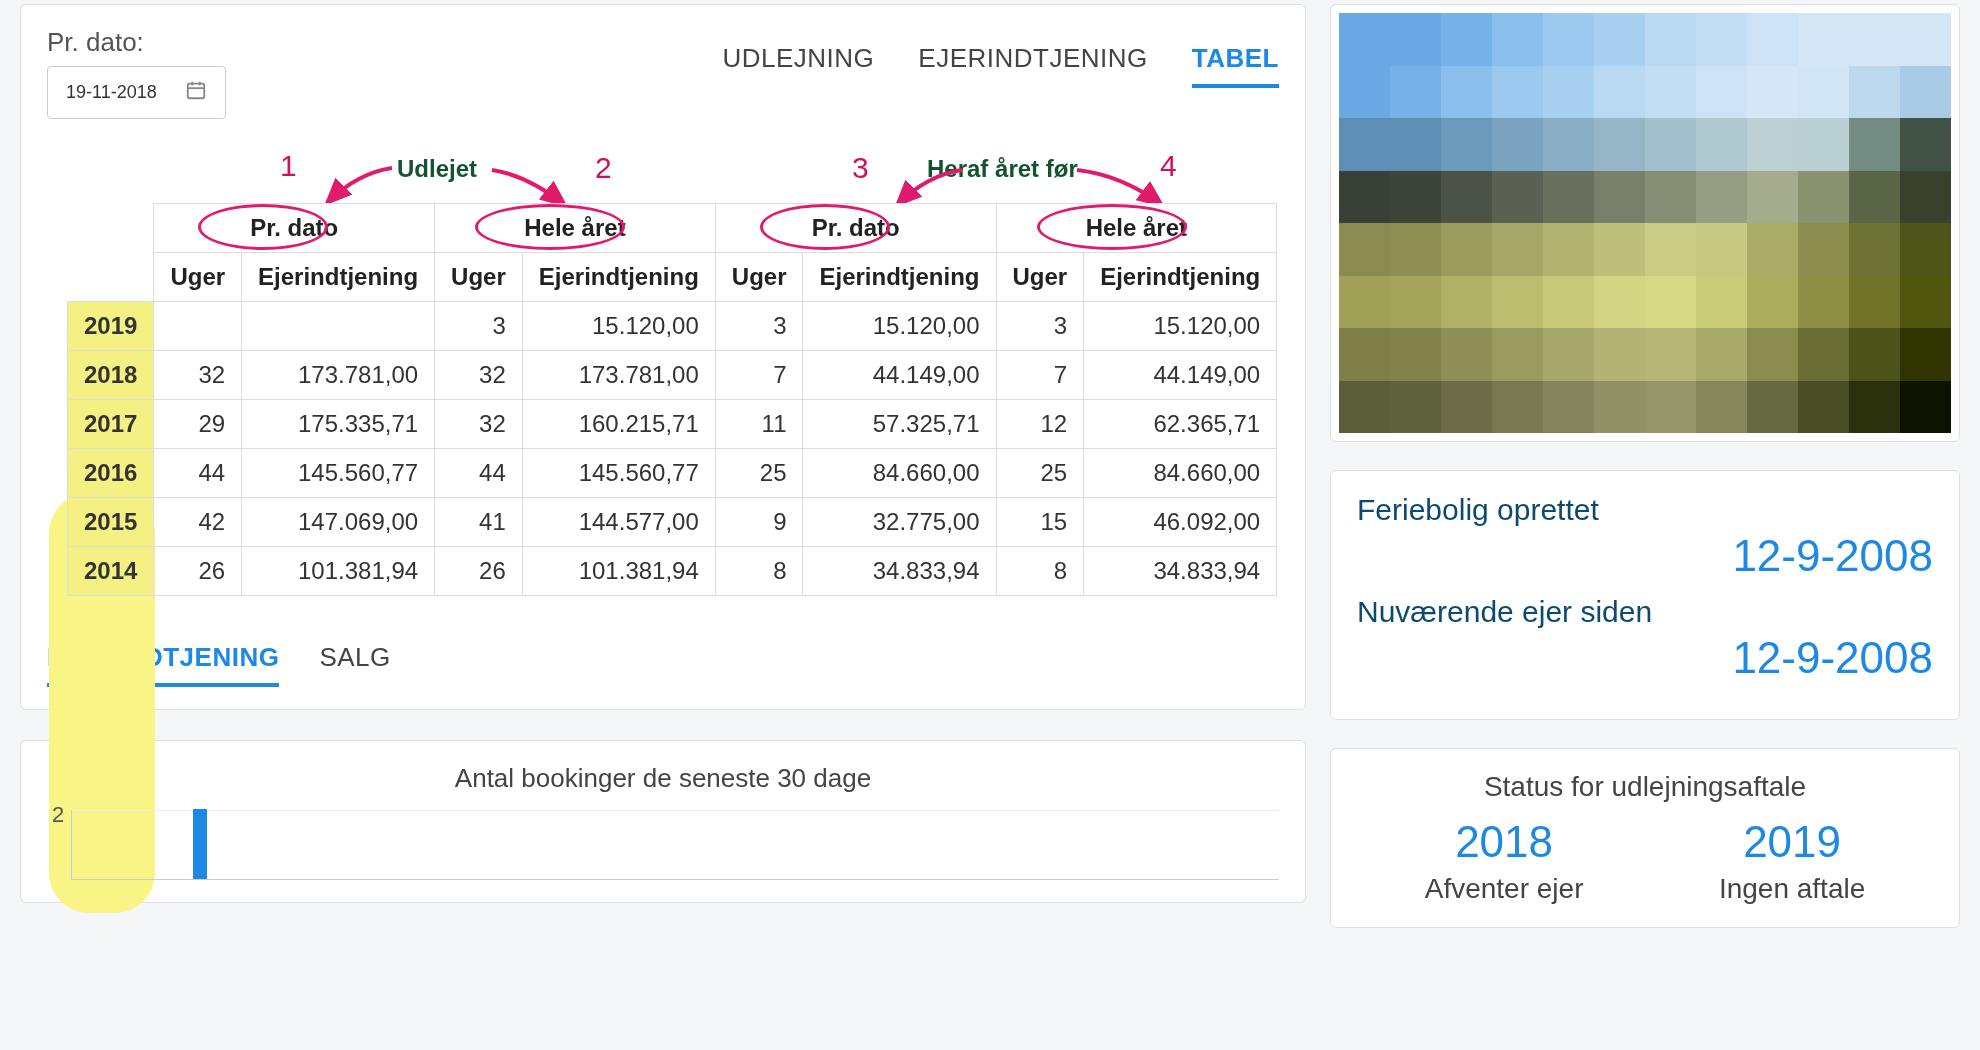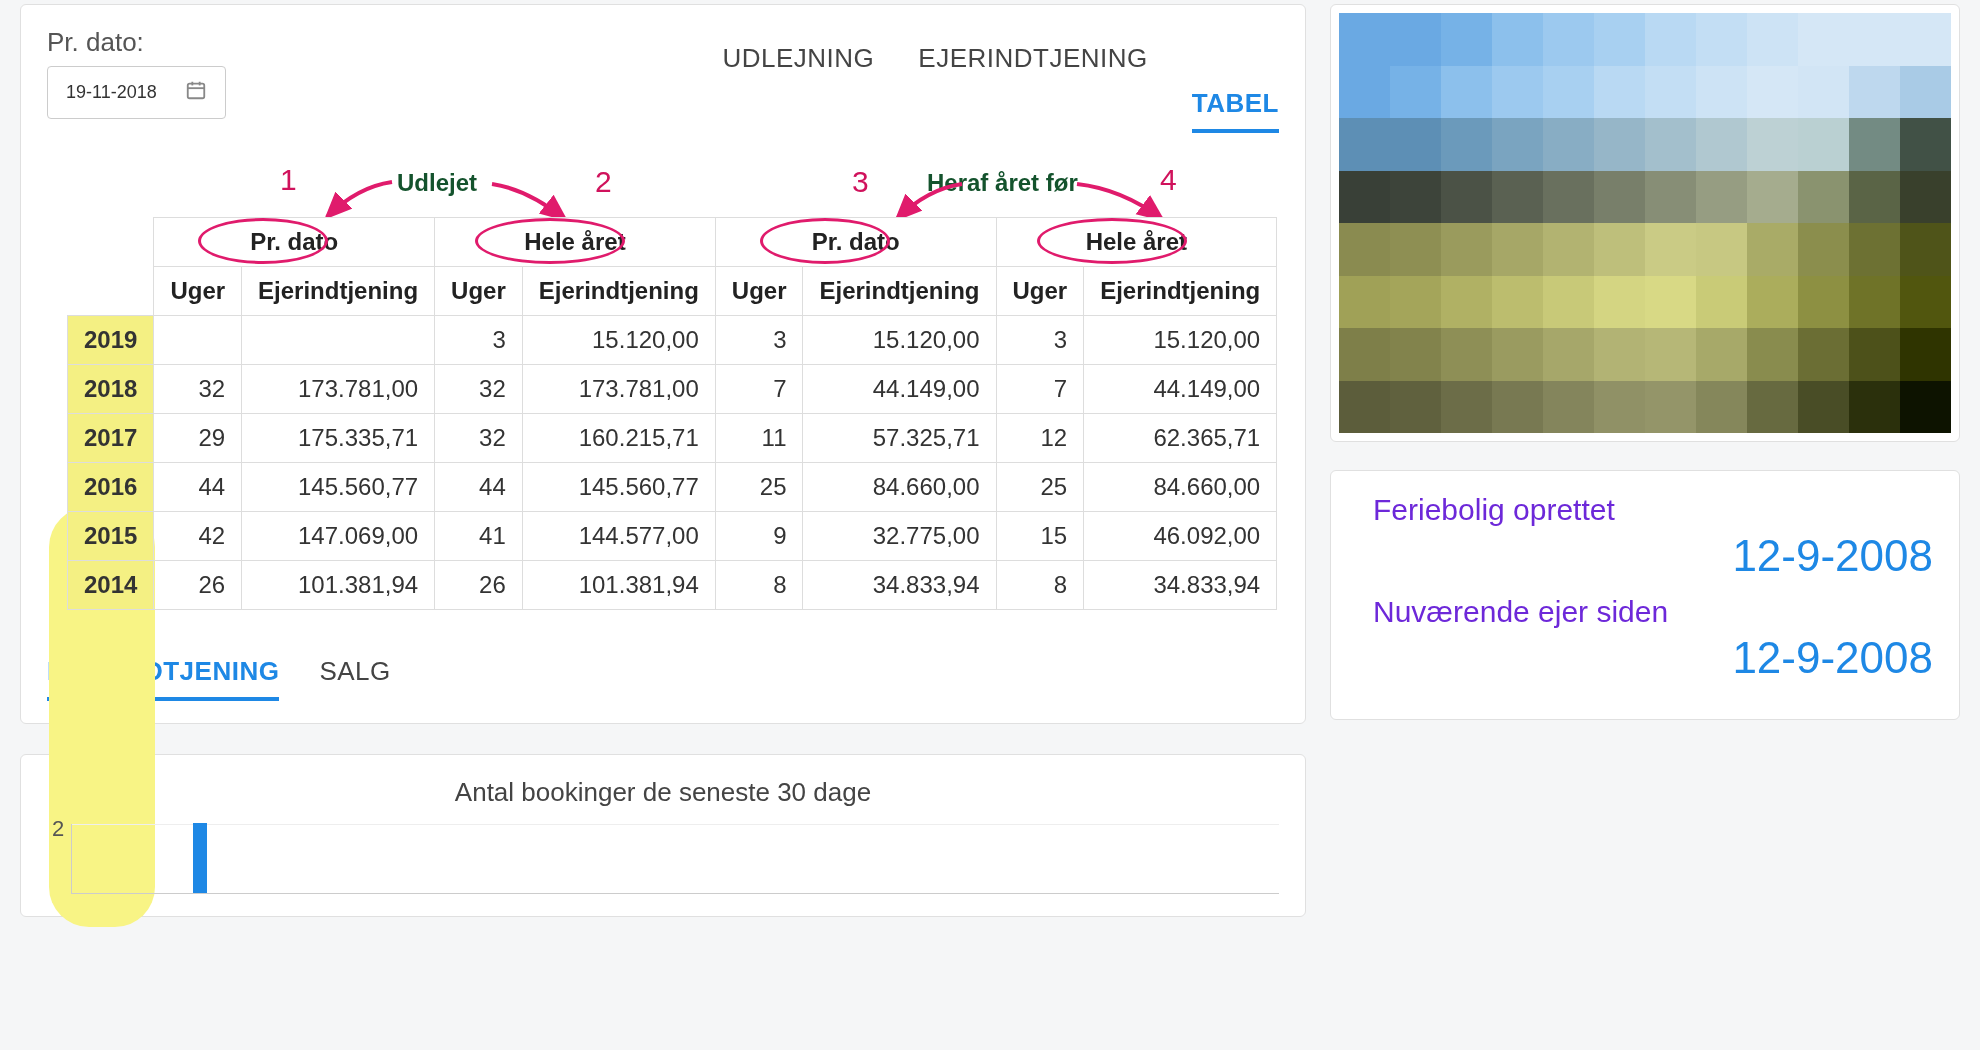--- a/index.html
+++ b/index.html
@@ -7,21 +7,21 @@
   .wrap { display: flex; gap: 24px; padding: 4px 20px 20px 20px; }
   .left-col { flex: 1; }
   .right-col { width: 630px; display: flex; flex-direction: column; gap: 28px; }
   .card { background: #fff; border: 1px solid #e0e0e0; border-radius: 6px; padding: 22px 26px; }
   .top-row { display: flex; justify-content: space-between; align-items: flex-start; }
   .date-label { font-size: 26px; color: #555; margin-bottom: 8px; }
   .date-picker { display: inline-flex; align-items: center; border: 1px solid #ccc; border-radius: 4px; padding: 12px 18px; font-size: 18px; gap: 28px; color: #333; background: #fff; }
   .date-picker svg { width: 22px; height: 22px; stroke: #888; fill: none; }
   .tabs { display: flex; gap: 44px; font-size: 26px; color: #444; margin-top: 16px; letter-spacing: 0.5px; }
   .tab { padding-bottom: 10px; cursor: pointer; font-weight: 400; }
-  .tab.active { color: #1e88e5; border-bottom: 4px solid #1e88e5; font-weight: 600; margin-top: 45px; }
+  .tab.active { color: #1e88e5; border-bottom: 4px solid #1e88e5; font-weight: 600; }
 
   .table-area { position: relative; margin-top: 24px; padding-left: 10px; }
   .ann-label { position: absolute; color: #d0125c; font-size: 30px; font-weight: 400; }
   .ann-circle { position: absolute; border: 3px solid #e01b6c; border-radius: 50%; }
   .ann-arrow { position: absolute; }
   .ann-text { position: absolute; color: #14532d; font-size: 24px; font-weight: 600; }
 
   table.data { border-collapse: collapse; margin-left: 10px; }
   table.data th, table.data td { border: 1px solid #ddd; padding: 10px 16px; font-size: 24px; }
   table.data th { font-weight: 700; color: #222; background: #fff; }
@@ -38,21 +38,21 @@
   .chart { position: relative; height: 70px; border-left: 1px solid #ccc; border-bottom: 1px solid #ccc; margin-left: 24px; }
   .chart .ylab { position: absolute; left: -20px; font-size: 22px; color: #555; }
   .chart .grid { position: absolute; left: 0; right: 0; border-top: 1px solid #eee; }
   .chart .bar { position: absolute; bottom: 0; width: 14px; background: #1e88e5; }
 
   .img-card { padding: 8px; }
   .pixel-img { width: 100%; height: 420px; display: grid; grid-template-columns: repeat(12, 1fr); grid-template-rows: repeat(8, 1fr); }
   .pixel-img div { width: 100%; height: 100%; }
 
   .info-card .info-row { margin-bottom: 8px; }
-  .info-title { font-size: 30px; color: #6d28d9; margin-left: 16px; }
+  .info-title { font-size: 30px; color: #0c4a6e; }
   .info-value { font-size: 44px; color: #1e88e5; font-weight: 500; text-align: right; margin-top: 4px; margin-bottom: 14px; }
 
   .status-card { text-align: center; }
   .status-title { font-size: 28px; color: #444; margin-bottom: 14px; }
   .status-cols { display: flex; justify-content: space-around; }
   .stat-year { font-size: 44px; color: #1e88e5; font-weight: 500; }
   .stat-txt { font-size: 28px; color: #444; margin-top: 6px; }
 </style>
 </head>
 <body>
@@ -339,14 +339,27 @@
       <div class="info-row">
         <div class="info-title">Feriebolig oprettet</div>
         <div class="info-value">12-9-2008</div>
       </div>
       <div class="info-row">
         <div class="info-title">Nuværende ejer siden</div>
         <div class="info-value">12-9-2008</div>
       </div>
     </div>
 
+    <div class="card status-card">
+      <div class="status-title">Status for udlejningsaftale</div>
+      <div class="status-cols">
+        <div>
+          <div class="stat-year">2018</div>
+          <div class="stat-txt">Afventer ejer</div>
+        </div>
+        <div>
+          <div class="stat-year">2019</div>
+          <div class="stat-txt">Ingen aftale</div>
+        </div>
+      </div>
+    </div>
   </div>
 </div>
 
 </body></html>

